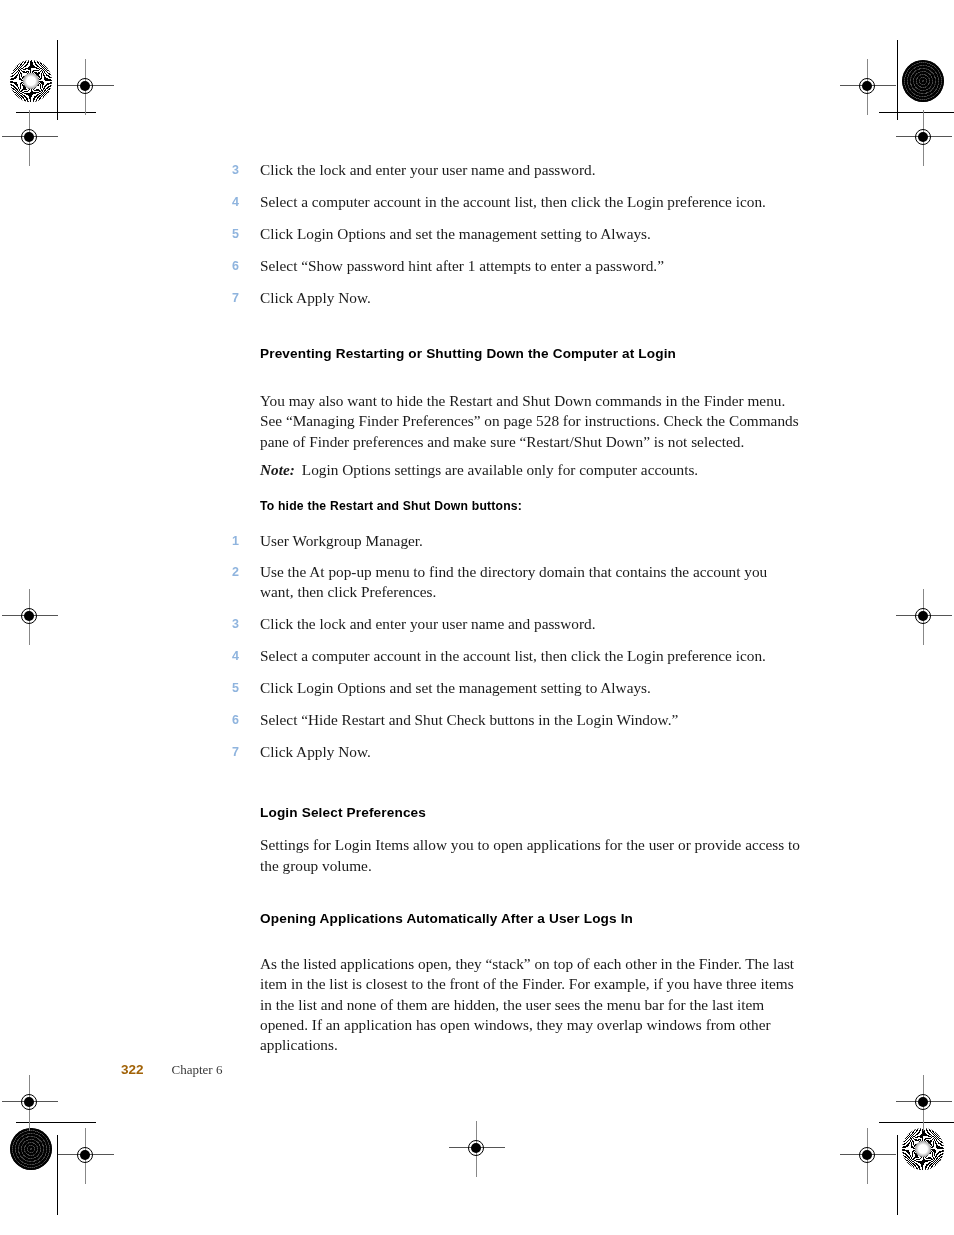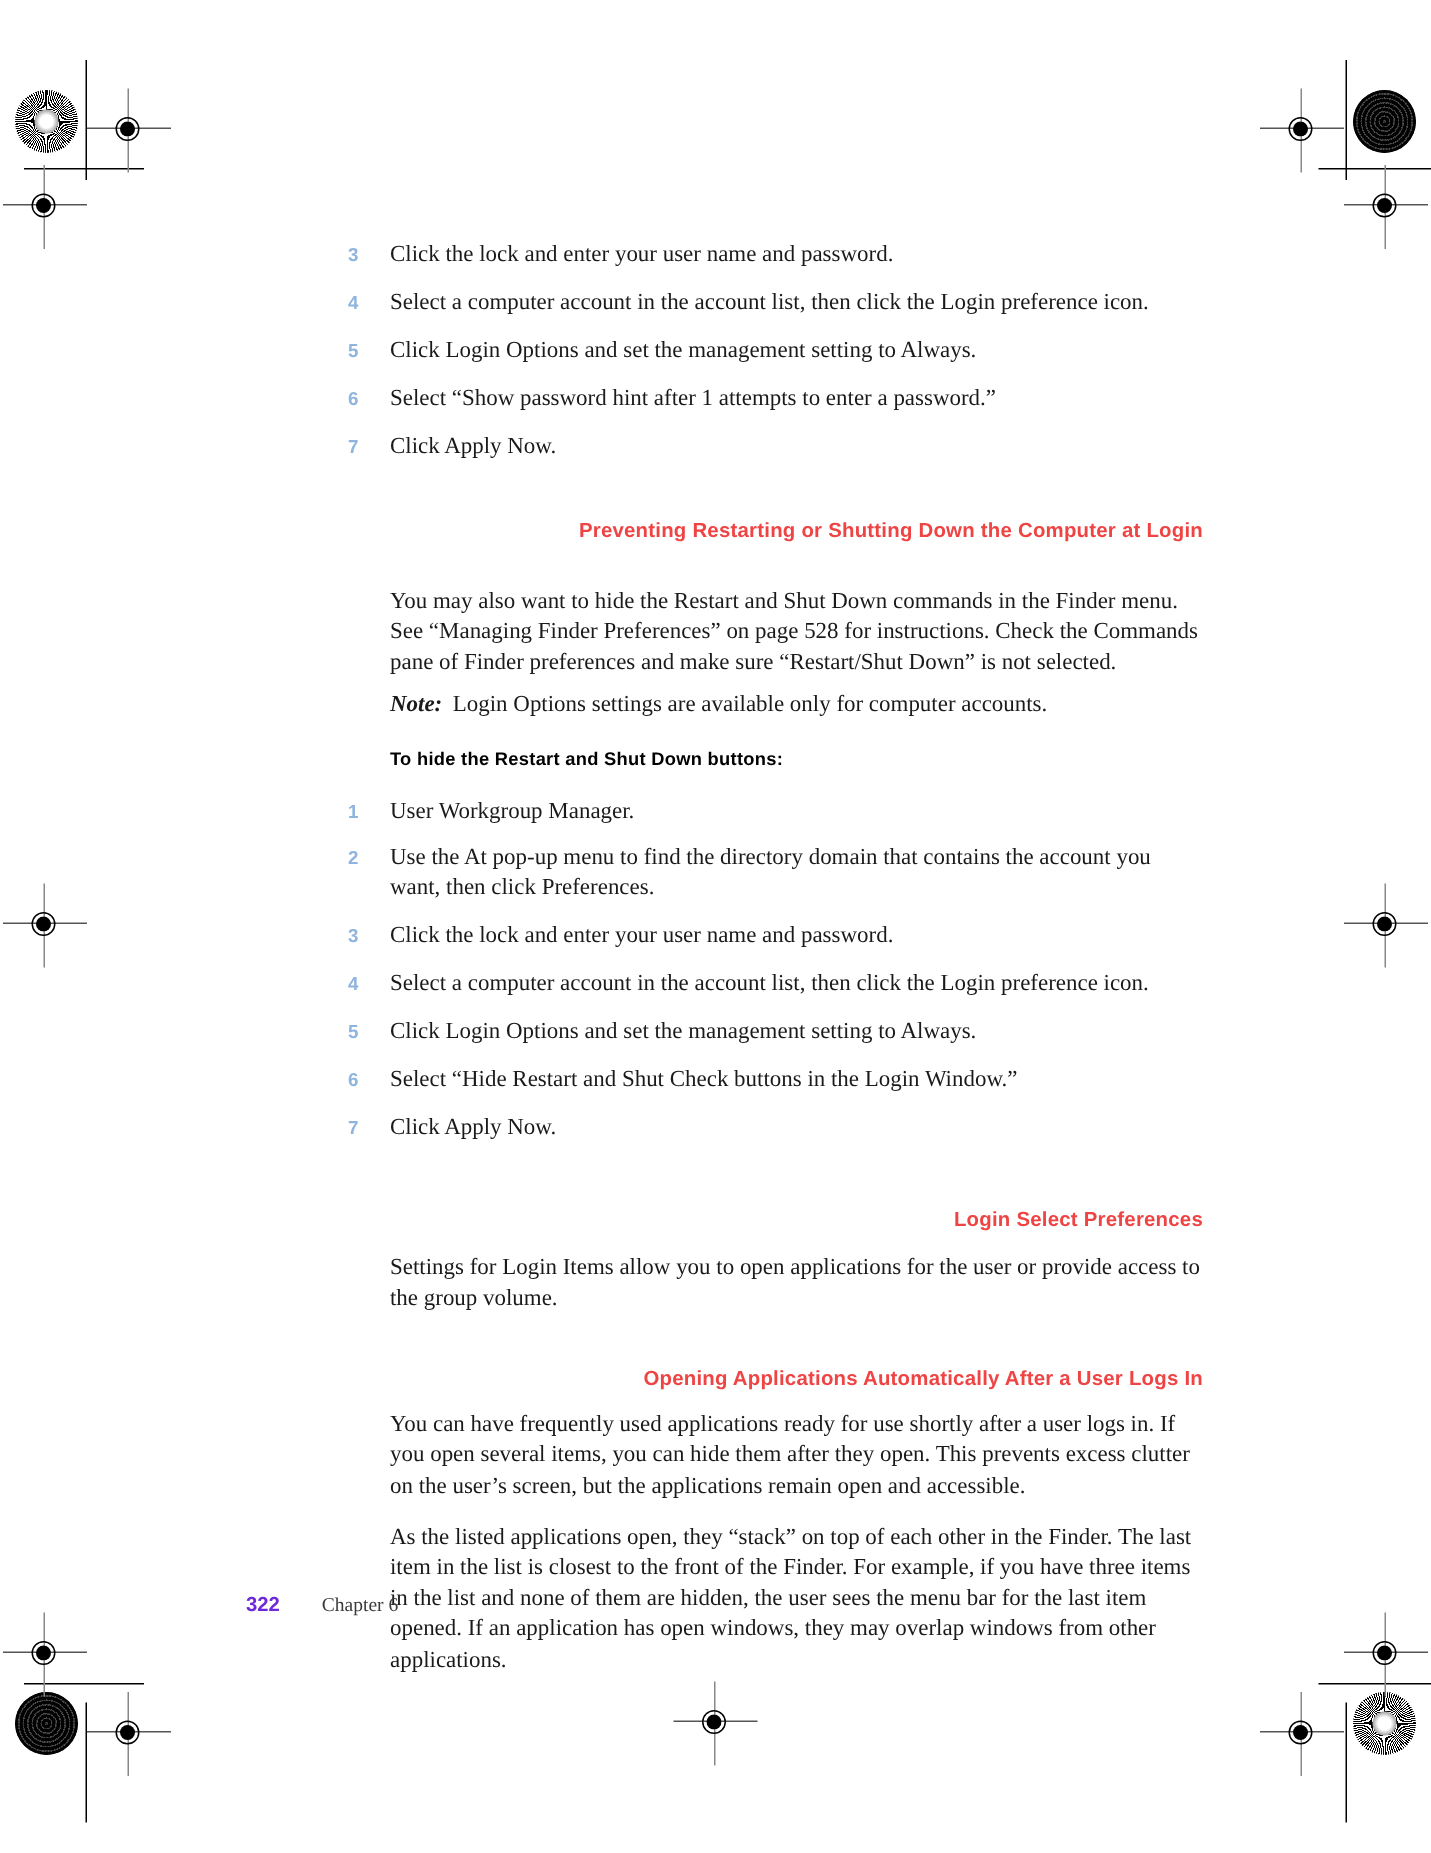--- a/index.html
+++ b/index.html
@@ -132,27 +132,26 @@
     line-height: 1.30;
     color: #1a1a1a;
   }
 
   .list-block { margin: 0; padding: 0; }
 
   
   h2.section-head {
     margin: 0 0 0 28px;
     padding: 0;
-    color: #ef4444;
+    color: #000000;
     font-family: "Liberation Sans", sans-serif;
     font-weight: bold;
     font-size: 13.6px;
     letter-spacing: 0.15px;
     line-height: 1.3;
-    text-align: right;
   }
   h3.run-in-head {
     margin: 0 0 0 28px;
     padding: 0;
     color: #000;
     font-family: "Liberation Sans", sans-serif;
     font-weight: bold;
     font-size: 12.2px;
     letter-spacing: 0.2px;
     line-height: 1.3;
@@ -195,22 +194,21 @@
     position: absolute;
     left: 121px;
     top: 1062px;
     display: flex;
     align-items: baseline;
   }
   .folio {
     font-family: "Liberation Sans", sans-serif;
     font-weight: bold;
     font-size: 13.5px;
-    color: #6d28d9;
-    margin-left: 43px;
+    color: #a16207;
   }
   .chapter-label {
     font-family: "Liberation Serif", serif;
     font-size: 13px;
     color: #3a3a3a;
     margin-left: 28px;
   }
 </style>
 </head>
 <body>
@@ -390,21 +388,20 @@
   <div class="sp-14"></div>
 
   <p class="body-para">Settings for Login Items allow you to open applications for the user or provide access to the group volume.</p>
 
   <div class="sp-34"></div>
 
   <h2 class="section-head">Opening Applications Automatically After a User Logs In</h2>
 
   <div class="sp-12"></div>
 
-  <p class="body-para">You can have frequently used applications ready for use shortly after a user logs in. If you open several items, you can hide them after they open. This prevents excess clutter on the user’s screen, but the applications remain open and accessible.</p>
 
   <div class="sp-14"></div>
 
   <p class="body-para">As the listed applications open, they “stack” on top of each other in the Finder. The last item in the list is closest to the front of the Finder. For example, if you have three items in the list and none of them are hidden, the user sees the menu bar for the last item opened. If an application has open windows, they may overlap windows from other applications.</p>
 
 </div>
 
 <div class="footer">
   <span class="folio">322</span>
   <span class="chapter-label">Chapter 6</span>

